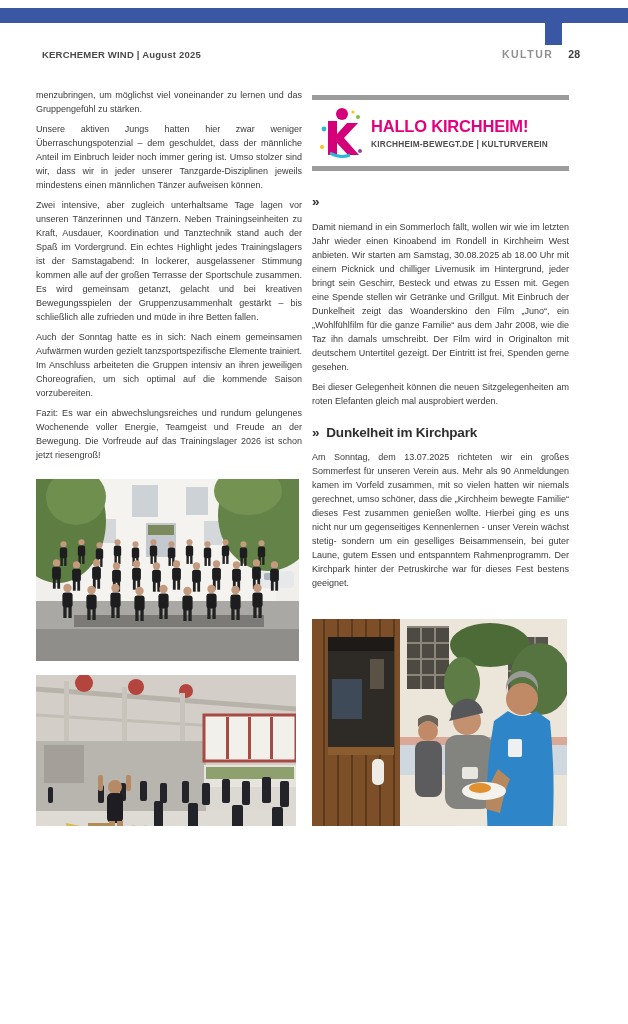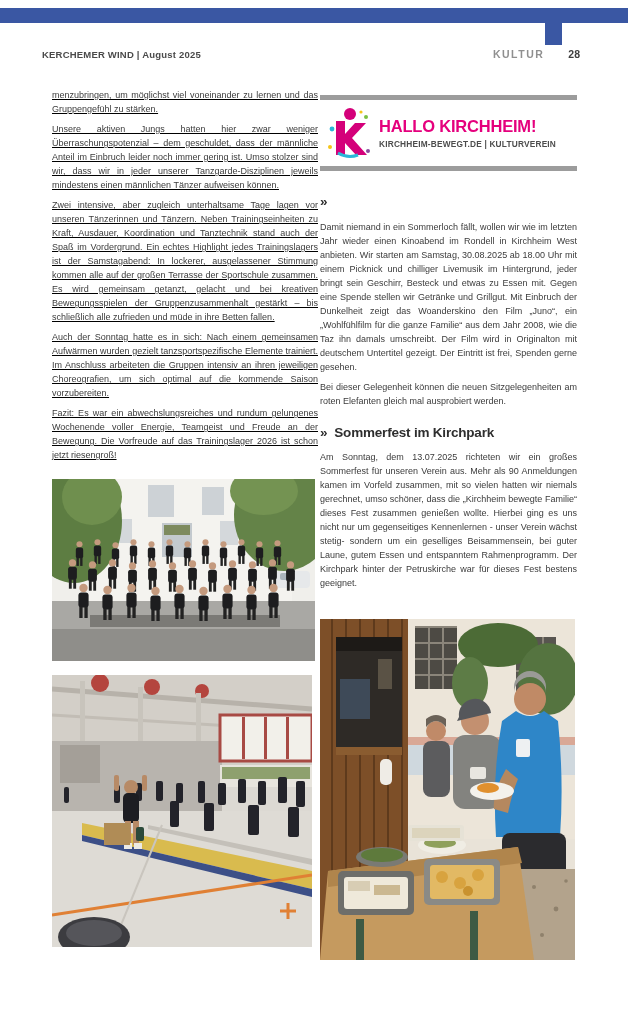--- a/index.html
+++ b/index.html
@@ -1,29 +1,29 @@
 <!DOCTYPE html>
 <html><head>
 <meta charset="utf-8">
 <style>
   html,body{margin:0;padding:0;background:#fff;}
-  .page{position:relative;width:628px;height:1024px;background:#ffffff;overflow:hidden;
+  .page{position:relative;width:628px;height:826px;background:#ffffff;overflow:hidden;
         font-family:"Liberation Sans",sans-serif;}
   
   .topbar{position:absolute;left:0;top:8px;width:628px;height:15px;background:#3a57a3;}
   .toptab{position:absolute;left:545px;top:23px;width:17px;height:22px;background:#3a57a3;}
   
   .runhead{position:absolute;left:42px;top:48px;width:538px;display:flex;justify-content:space-between;align-items:baseline;}
   .runhead-left{font-size:9.5px;font-weight:600;color:#4a4a4a;letter-spacing:.2px;}
-  .runhead-right{display:flex;align-items:baseline;gap:24px;}
+  .runhead-right{display:flex;align-items:baseline;gap:15px;}
   .section-label{font-size:10.5px;font-weight:700;color:#8f8f8f;letter-spacing:1.5px;}
   .page-number{font-size:10.5px;font-weight:700;color:#3f3f3f;}
   
-  .col-left{position:absolute;left:52px;top:88px;width:266px;text-decoration:underline;}
-  .col-right{position:absolute;left:320px;top:95px;width:257px;}
+  .col-left{position:absolute;left:36px;top:88px;width:266px;}
+  .col-right{position:absolute;left:312px;top:95px;width:257px;}
   p.body{font-size:9px;line-height:14px;text-align:justify;color:#3b3b3b;margin:0 0 6px 0;}
   
   .logo-box{width:257px;}
   .logo-bar{height:5px;background:#9c9c9c;}
   .logo-inner{display:flex;align-items:center;gap:9px;padding:7px 4px 7px 6px;background:#fff;}
   .logo-k{flex:0 0 auto;}
   .logo-texts{display:flex;flex-direction:column;gap:3px;}
   .logo-title{font-size:16.5px;font-weight:800;color:#e5007d;letter-spacing:-.2px;white-space:nowrap;}
   .logo-sub{font-size:8.3px;font-weight:700;color:#4d4d4d;letter-spacing:.2px;white-space:nowrap;}
   
@@ -206,21 +206,21 @@
     </div>
 
     <div class="art-h h1">
       <span>»</span>
     </div>
     <p class="body">Damit niemand in ein Sommerloch fällt, wollen wir wie im letzten Jahr wieder einen Kinoabend im Rondell in Kirchheim West anbieten. Wir starten am Samstag, 30.08.2025 ab 18.00 Uhr mit einem Picknick und chilliger Livemusik im Hintergrund, jeder bringt sein Geschirr, Besteck und etwas zu Essen mit. Gegen eine Spende stellen wir Getränke und Grillgut. Mit Einbruch der Dunkelheit zeigt das Woanderskino den Film „Juno“, ein „Wohlfühlfilm für die ganze Familie“ aus dem Jahr 2008, wie die Taz ihn damals umschreibt.  Der Film wird in Originalton mit deutschem Untertitel gezeigt. Der Eintritt ist frei, Spenden gerne gesehen.</p>
     <p class="body">Bei dieser Gelegenheit können die neuen Sitzgelegenheiten am roten Elefanten gleich mal ausprobiert werden.</p>
 
     <div class="art-h h2">
       <span>»</span>
-      <span>Sommerfest im Kirchpark</span>
+      <span>Dunkelheit im Kirchpark</span>
     </div>
     <p class="body">Am Sonntag, dem 13.07.2025 richteten wir ein großes Sommerfest für unseren Verein aus. Mehr als 90 Anmeldungen kamen im Vorfeld zusammen, mit so vielen hatten wir niemals gerechnet, umso schöner, dass die „Kirchheim bewegte Familie“ dieses Fest zusammen genießen wollte. Hierbei ging es uns nicht nur um gegenseitiges Kennenlernen - unser Verein wächst stetig- sondern um ein geselliges Beisammensein, bei guter Laune, gutem Essen und entspanntem Rahmenprogramm. Der Kirchpark hinter der Petruskirche war für dieses Fest bestens geeignet.</p>
 
     <svg class="photo ph3" width="255" height="341" viewBox="0 0 255 341">
       <rect width="255" height="341" fill="#e9e3d8"></rect>
       <rect x="85" y="0" width="170" height="220" fill="#ece5d9"></rect>
       <rect x="95" y="8" width="42" height="62" fill="#4d4a44"></rect>
       <path d="M95 8 h42 M95 24 h42 M95 40 h42 M95 56 h42 M109 8 v62 M123 8 v62" stroke="#8b857a" stroke-width="2"></path>
       <rect x="196" y="18" width="40" height="56" fill="#585550"></rect>
       <path d="M196 34 h40 M196 52 h40 M209 18 v56 M223 18 v56" stroke="#8b857a" stroke-width="2"></path>

